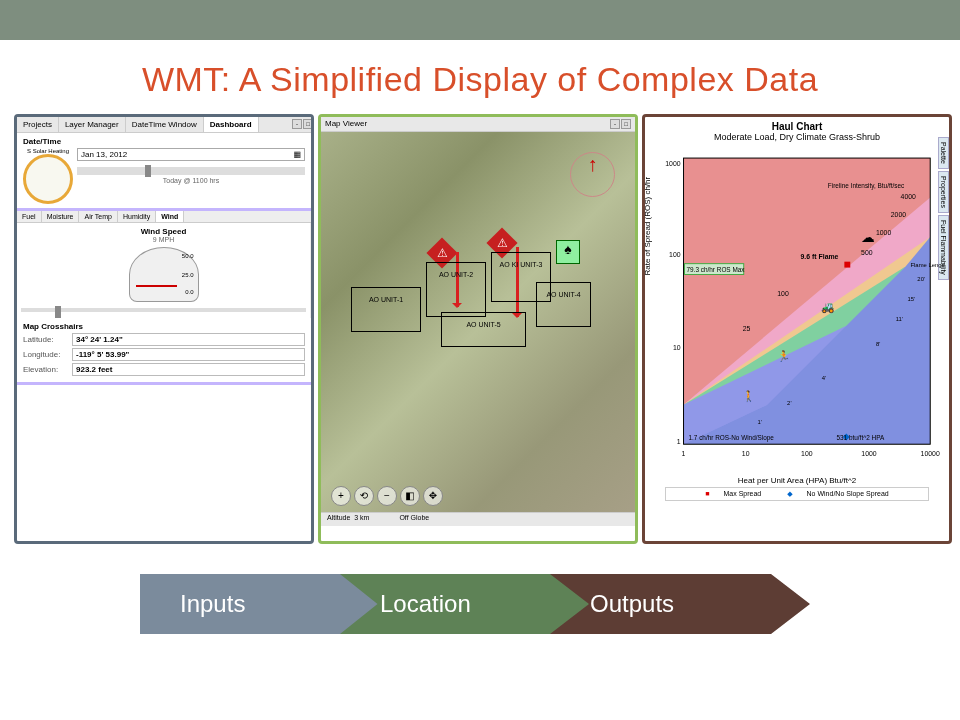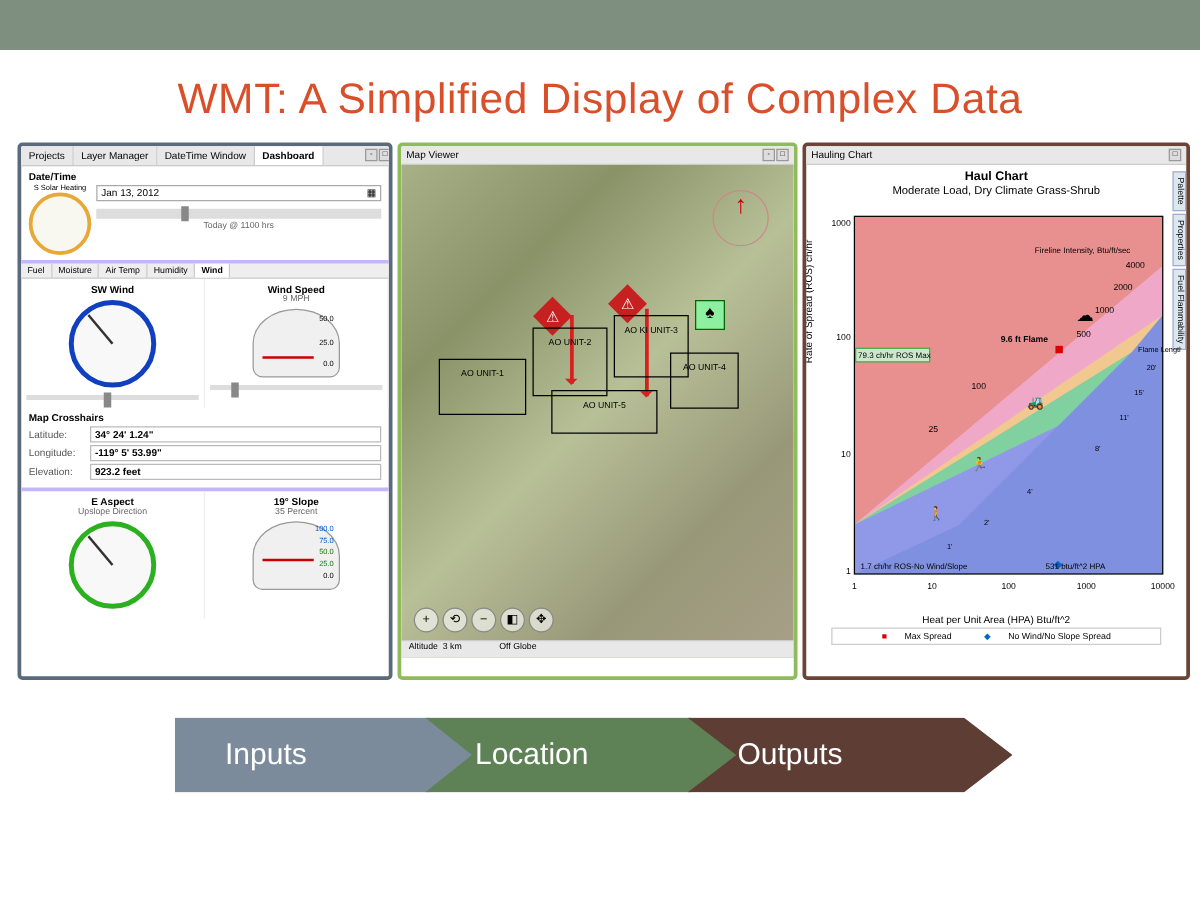--- a/index.html
+++ b/index.html
@@ -114,27 +114,20 @@
     </div>
     <div class="wx-tabs">
       <div class="wx-tab">Fuel</div>
       <div class="wx-tab">Moisture</div>
       <div class="wx-tab">Air Temp</div>
       <div class="wx-tab">Humidity</div>
       <div class="wx-tab on">Wind</div>
     </div>
     <div class="wx-row">
       <div class="wx-cell">
-        <div class="wx-lbl">SW Wind</div>
-        <div class="compass"></div>
-        <div class="dt-slider" style="height:4px">
-            <div class="dt-thumb" style="left:45%"></div>
-          </div>
-      </div>
-      <div class="wx-cell">
         <div class="wx-lbl">Wind Speed</div>
         <div class="wx-sub">9 MPH</div>
         <div class="speed-gauge">
           <div class="needle"></div>
           <div class="tick" style="top:10%">50.0</div>
           <div class="tick" style="top:45%">25.0</div>
           <div class="tick" style="top:78%">0.0</div>
         </div>
         <div class="dt-slider" style="height:4px">
             <div class="dt-thumb" style="left:12%"></div>
@@ -147,39 +140,20 @@
         <label>Latitude:</label>
         <div class="val">34° 24' 1.24"</div>
       </div>
       <div class="coord-row">
         <label>Longitude:</label>
         <div class="val">-119°  5' 53.99"</div>
       </div>
       <div class="coord-row">
         <label>Elevation:</label>
         <div class="val">923.2 feet</div>
-      </div>
-    </div>
-    <div class="wx-row">
-      <div class="wx-cell">
-        <div class="wx-lbl">E Aspect</div>
-        <div class="wx-sub">Upslope Direction</div>
-        <div class="compass green"></div>
-      </div>
-      <div class="wx-cell">
-        <div class="wx-lbl">19° Slope</div>
-        <div class="wx-sub">35 Percent</div>
-        <div class="speed-gauge">
-          <div class="needle" style="top:55%"></div>
-          <div class="tick" style="top:5%;color:#05c">100.0</div>
-          <div class="tick" style="top:22%;color:#05c">75.0</div>
-          <div class="tick" style="top:40%;color:#080">50.0</div>
-          <div class="tick" style="top:58%;color:#080">25.0</div>
-          <div class="tick" style="top:76%">0.0</div>
-        </div>
       </div>
     </div>
   </div>
 
   <div class="panel location">
     <div class="map-hdr">
       <span>Map Viewer</span>
       <span class="minmax" style="position:static">
         <span class="winbtn">-</span>
         <span class="winbtn">□</span>
@@ -209,24 +183,20 @@
         <div class="map-tool">✥</div>
       </div>
       <div class="map-footer">
         <span><span>Altitude</span>&nbsp;&nbsp;<span>3 km</span></span>
         <span>Off Globe</span>
       </div>
     </div>
   </div>
 
   <div class="panel outputs">
-    <div class="ch-hdr">
-      <span>Hauling Chart</span>
-      <span class="winbtn">□</span>
-    </div>
     <div class="side-tabs">
       <div class="side-tab">Palette</div>
       <div class="side-tab">Properties</div>
       <div class="side-tab">Fuel Flammability</div>
     </div>
     <div class="ch-title">Haul Chart</div>
     <div class="ch-sub">Moderate Load, Dry Climate Grass-Shrub</div>
     <div class="ch-plot">
       <div class="ch-ylabel">Rate of Spread (ROS) ch/hr</div>
       <svg viewBox="0 0 300 330">

